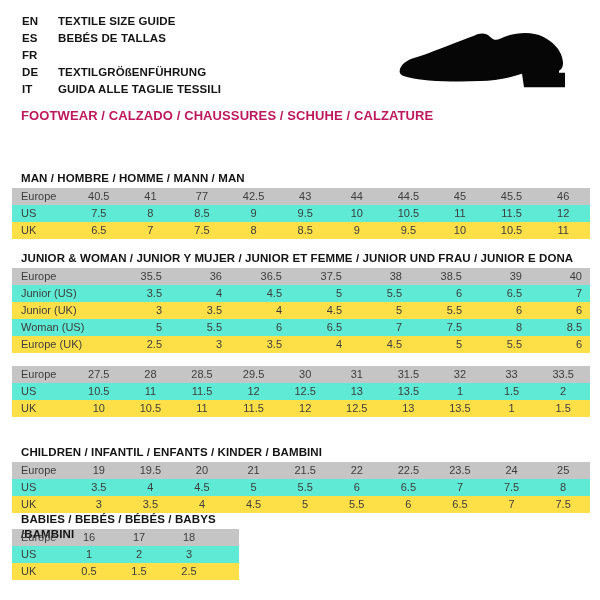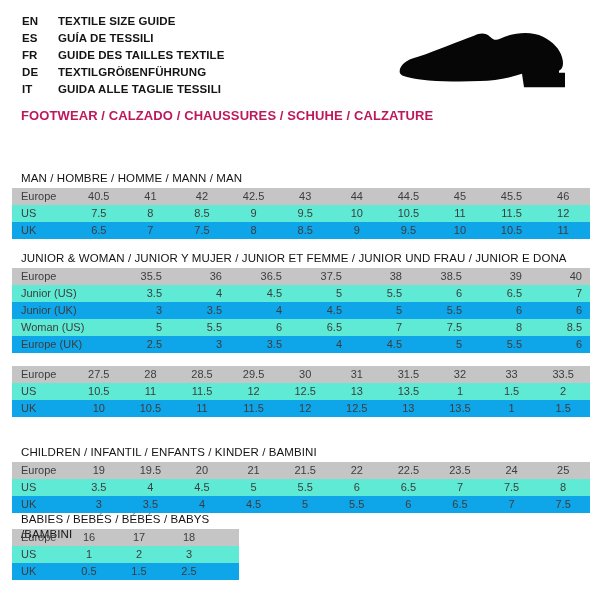--- a/index.html
+++ b/index.html
@@ -14,25 +14,25 @@
     font-size:11.5px;font-weight:bold;letter-spacing:.1px;color:#141414;}
   .lang-code{flex:0 0 36px;}
   .category-line{position:absolute;left:21px;top:108px;
     font-size:13px;font-weight:bold;letter-spacing:.1px;color:#be185d;}
   
   .shoe-wrap{position:absolute;left:394px;top:30px;width:180px;height:64px;}
   .shoe-wrap svg{display:block;width:100%;height:100%;}
   
   .size-section{position:absolute;left:12px;width:578px;}
   .size-section h3{margin:0;height:17px;line-height:15px;padding-left:9px;
-    font-size:11.5px;font-weight:normal;letter-spacing:.1px;color:#141414;}
+    font-size:11.5px;font-weight:bold;letter-spacing:.1px;color:#141414;}
   .size-table{width:100%;}
   .row{display:flex;height:17px;line-height:17px;font-size:11px;color:#3d3d3d;background:#5eead4;}
   .row.head{background:#c5c5c5;}
-  .row.alt{background:#0ea5e9;}
+  .row.alt{background:#fde047;}
   .row .label{padding-left:9px;white-space:nowrap;}
   .row .cell{text-align:center;}
   .row .fill{flex:1 1 auto;}
   
   .t-cols10 .label{flex:0 0 52px;}
   .t-cols10 .cell{flex:0 0 51.6px;}
   .t-cols8 .label{flex:0 0 81px;}
   .t-cols8 .cell{flex:0 0 60px;text-align:right;}
   .t-cols3{width:227px;}
   .t-cols3 .label{flex:0 0 43px;}
@@ -49,25 +49,24 @@
 
 <div class="page">
 
   <div class="lang-block">
     <div class="lang-row">
       <span class="lang-code">EN</span>
       <span class="lang-label">TEXTILE SIZE GUIDE</span>
     </div>
     <div class="lang-row">
       <span class="lang-code">ES</span>
-      <span class="lang-label">GUÍA DE TESSILI</span>
+      <span class="lang-label">BEBÉS DE TALLAS</span>
     </div>
     <div class="lang-row">
       <span class="lang-code">FR</span>
-      <span class="lang-label">GUIDE DES TAILLES TEXTILE</span>
     </div>
     <div class="lang-row">
       <span class="lang-code">DE</span>
       <span class="lang-label">TEXTILGRÖßENFÜHRUNG</span>
     </div>
     <div class="lang-row">
       <span class="lang-code">IT</span>
       <span class="lang-label">GUIDA ALLE TAGLIE TESSILI</span>
     </div>
   </div>
@@ -91,21 +90,21 @@
     </svg>
   </div>
 
   <section class="size-section" id="sec-0">
     <h3>MAN / HOMBRE / HOMME / MANN / MAN</h3>
     <div class="size-table t-cols10">
         <div class="row head">
           <span class="label">Europe</span>
           <span class="cell">40.5</span>
           <span class="cell">41</span>
-          <span class="cell">42</span>
+          <span class="cell">77</span>
           <span class="cell">42.5</span>
           <span class="cell">43</span>
           <span class="cell">44</span>
           <span class="cell">44.5</span>
           <span class="cell">45</span>
           <span class="cell">45.5</span>
           <span class="cell">46</span>
           <span class="fill"></span>
         </div>
         <div class="row">

